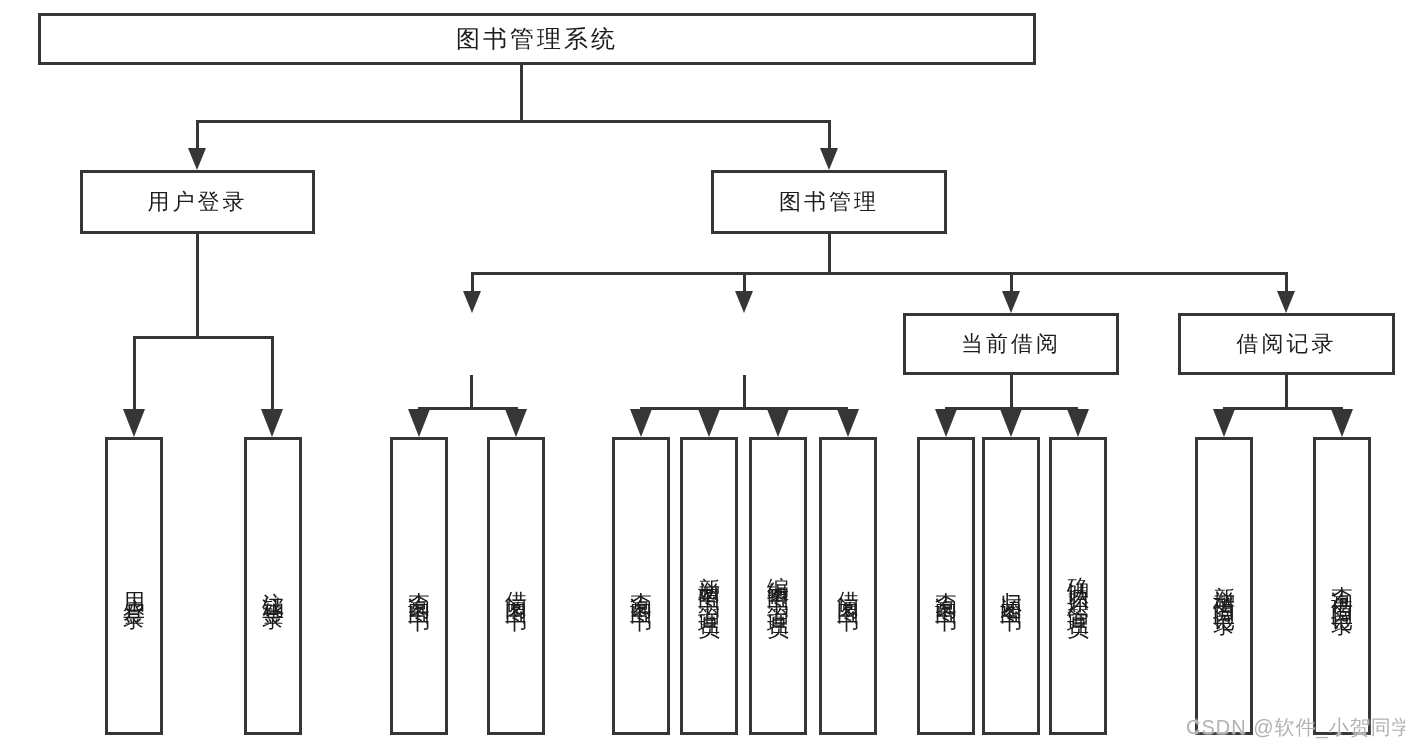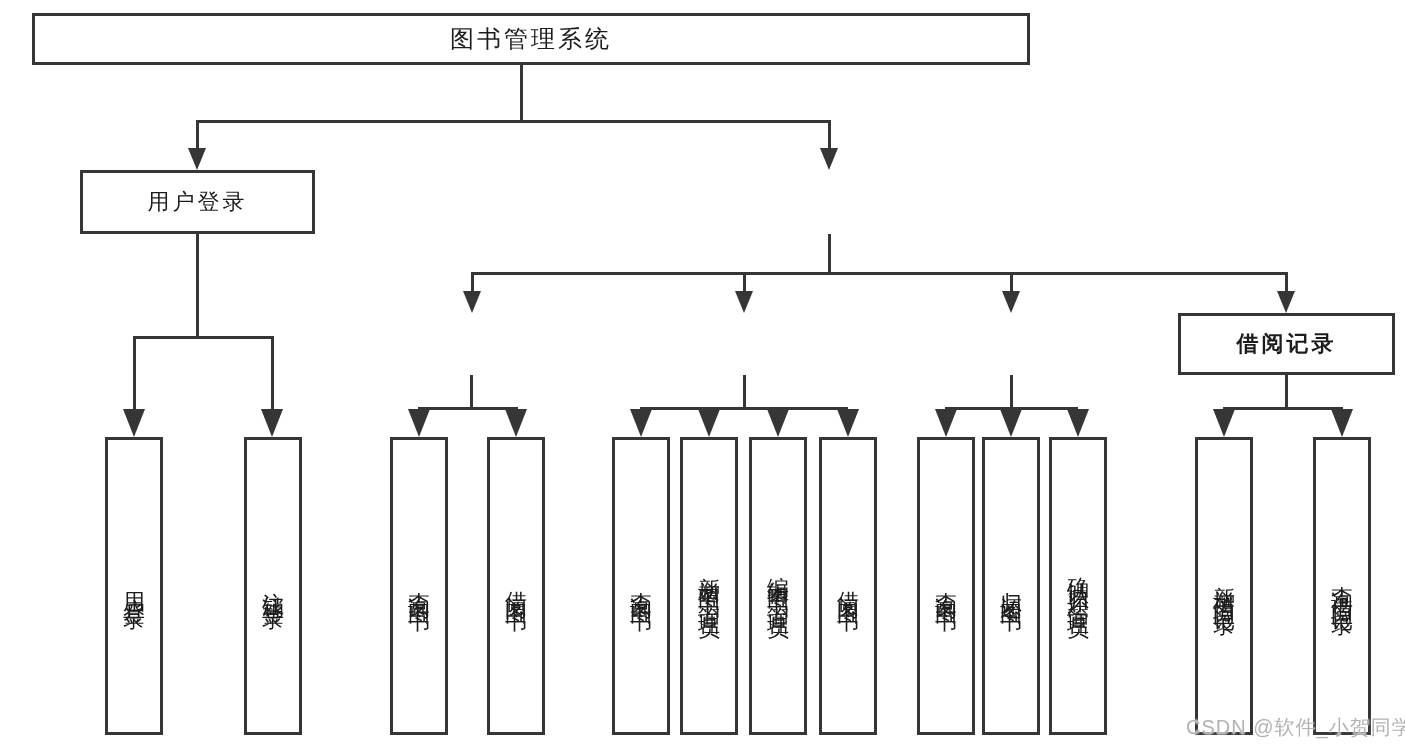--- a/index.html
+++ b/index.html
@@ -52,25 +52,27 @@
     text-shadow: 0 0 3px #ffffff, 0 0 2px #ffffff;
     z-index: 5;
     white-space: nowrap;
   }
 </style>
 </head>
 <body>
 
 <div class="canvas">
 
-  <div class="box root-box" style="left:32px; top:13px; width:998px; height:52px;">图书管理系统</div>
+  <div class="box root-box" style="left:38px; top:13px; width:998px; height:52px;">图书管理系统</div>
 
   <div class="box hbox" style="left:80px; top:170px; width:235px; height:64px;">用户登录</div>
+  <div class="box hbox" style="left:711px; top:170px; width:236px; height:64px;">图书管理</div>
 
-  <div class="box hbox" style="left:1178px; top:313px; width:217px; height:62px;font-weight:bold;">借阅记录</div>
+  <div class="box hbox" style="left:903px; top:313px; width:216px; height:62px;">当前借阅</div>
+  <div class="box hbox" style="left:1178px; top:313px; width:217px; height:62px;">借阅记录</div>
 
   <div class="box vbox" style="left:105px; top:437px; width:58px; height:298px;">用户登录</div>
   <div class="box vbox" style="left:244px; top:437px; width:58px; height:298px;">注销登录</div>
 
   <div class="box vbox" style="left:390px; top:437px; width:58px; height:298px;">查询图书</div>
   <div class="box vbox" style="left:487px; top:437px; width:58px; height:298px;">借阅图书</div>
 
   <div class="box vbox" style="left:612px; top:437px; width:58px; height:298px;">查询图书</div>
   <div class="box vbox" style="left:680px; top:437px; width:58px; height:298px;">新增图书（管理员）</div>
   <div class="box vbox" style="left:749px; top:437px; width:58px; height:298px;">编辑图书（管理员）</div>

